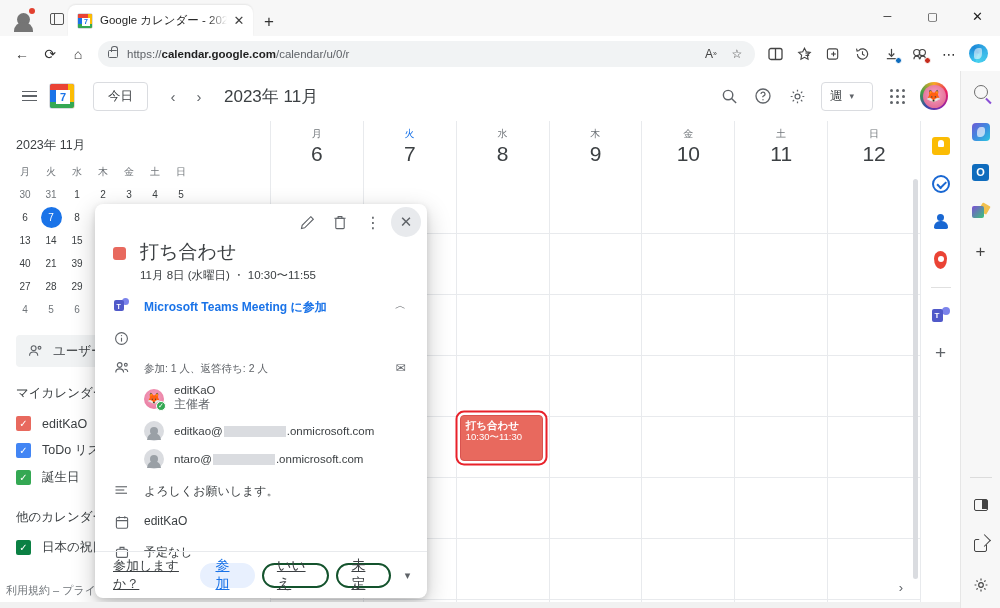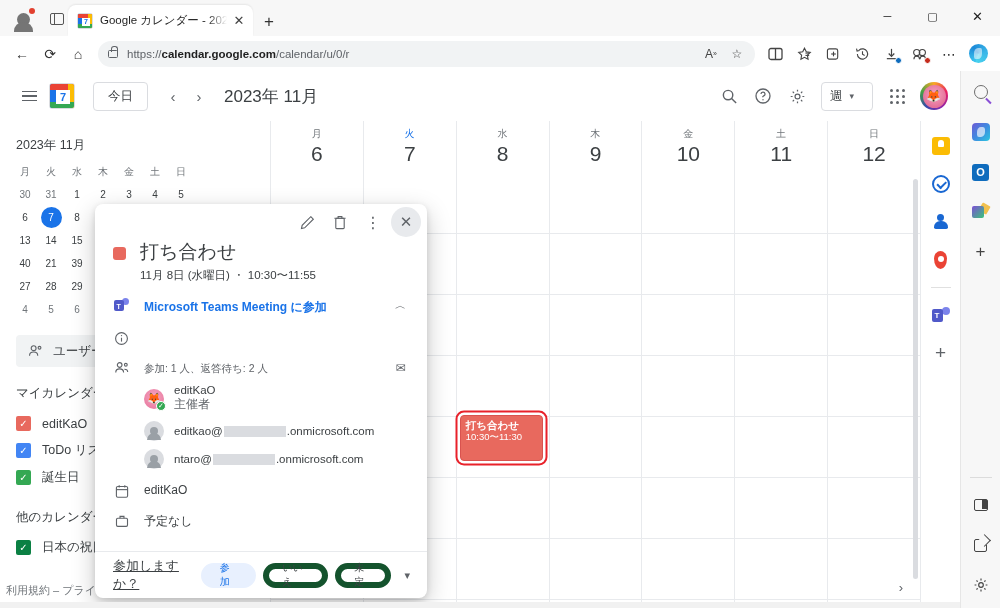--- a/index.html
+++ b/index.html
@@ -441,23 +441,23 @@
     margin: 0 1px; vertical-align: -1px;
   }
   .mail-ic { color: #5f6368; font-size: 12px; }
   .pop-footer {
     position: absolute; left: 0; bottom: 0; width: 332px; height: 47px;
     border-top: 1px solid #e8eaed;
     display: flex; align-items: center; padding: 0 10px 0 18px; gap: 7px;
   }
   .rsvp-q { font-size: 13px; color: #3c4043; margin-right: auto; text-decoration: underline; }
   .rsvp-btn {
-    height: 25px; padding: 0 13px; border-radius: 13px; border: 6px solid #14532d;
-    background: #fff; font-size: 10px; color: #3c4043;
-    display: flex; align-items: center;
+    height: 25px; padding: 0 13px; border-radius: 13px; border: 2px solid #14532d;
+    background: #fff; font-size: 14px; color: #3c4043;
+    display: flex; align-items: center; text-decoration: underline;
   }
   .rsvp-btn.sel { background: #e8f0fe; border-color: #e8f0fe; color: #1a73e8; }
   .rsvp-chev { width: 22px; display: flex; align-items: center; justify-content: center; color: #5f6368; font-size: 11px; }
 
   
   .edge-rail {
     position: absolute; top: 71px; right: 0; width: 40px; height: 537px;
     background: #f7f7f7; border-left: 1px solid #e6e6e6;
     display: flex; flex-direction: column; align-items: center;
     padding-top: 8px; gap: 14px;
@@ -1013,20 +1013,30 @@
               <div class="g-email">
                 <span>ntaro@</span>
                 <span class="redact"></span>
                 <span>.onmicrosoft.com</span>
               </div>
             </div>
           </div>
           <div class="row-ic mail-ic">✉</div>
         </div>
 
+        <div class="row">
+          <div class="row-ic">
+            <svg width="15" height="12" viewBox="0 0 16 13" stroke="#5f6368" stroke-width="1.2">
+              <line x1="1.5" y1="3" x2="14" y2="3"></line>
+                <line x1="1.5" y1="6.5" x2="11" y2="6.5"></line>
+                <line x1="1.5" y1="10" x2="14" y2="10"></line>
+            </svg>
+          </div>
+          <div class="row-main" style="font-size:12px;color:#3c4043">よろしくお願いします。</div>
+        </div>
 
         <div class="row">
           <div class="row-ic">
             <svg width="14" height="15" viewBox="0 0 15 16" fill="none" stroke="#5f6368" stroke-width="1.2">
               <rect x="1.5" y="2.6" width="12" height="11.5" rx="1.5"></rect>
                 <line x1="1.5" y1="6" x2="13.5" y2="6"></line>
               <line x1="4.5" y1="1.2" x2="4.5" y2="3.8"></line>
                 <line x1="10.5" y1="1.2" x2="10.5" y2="3.8"></line>
             </svg>
           </div>

